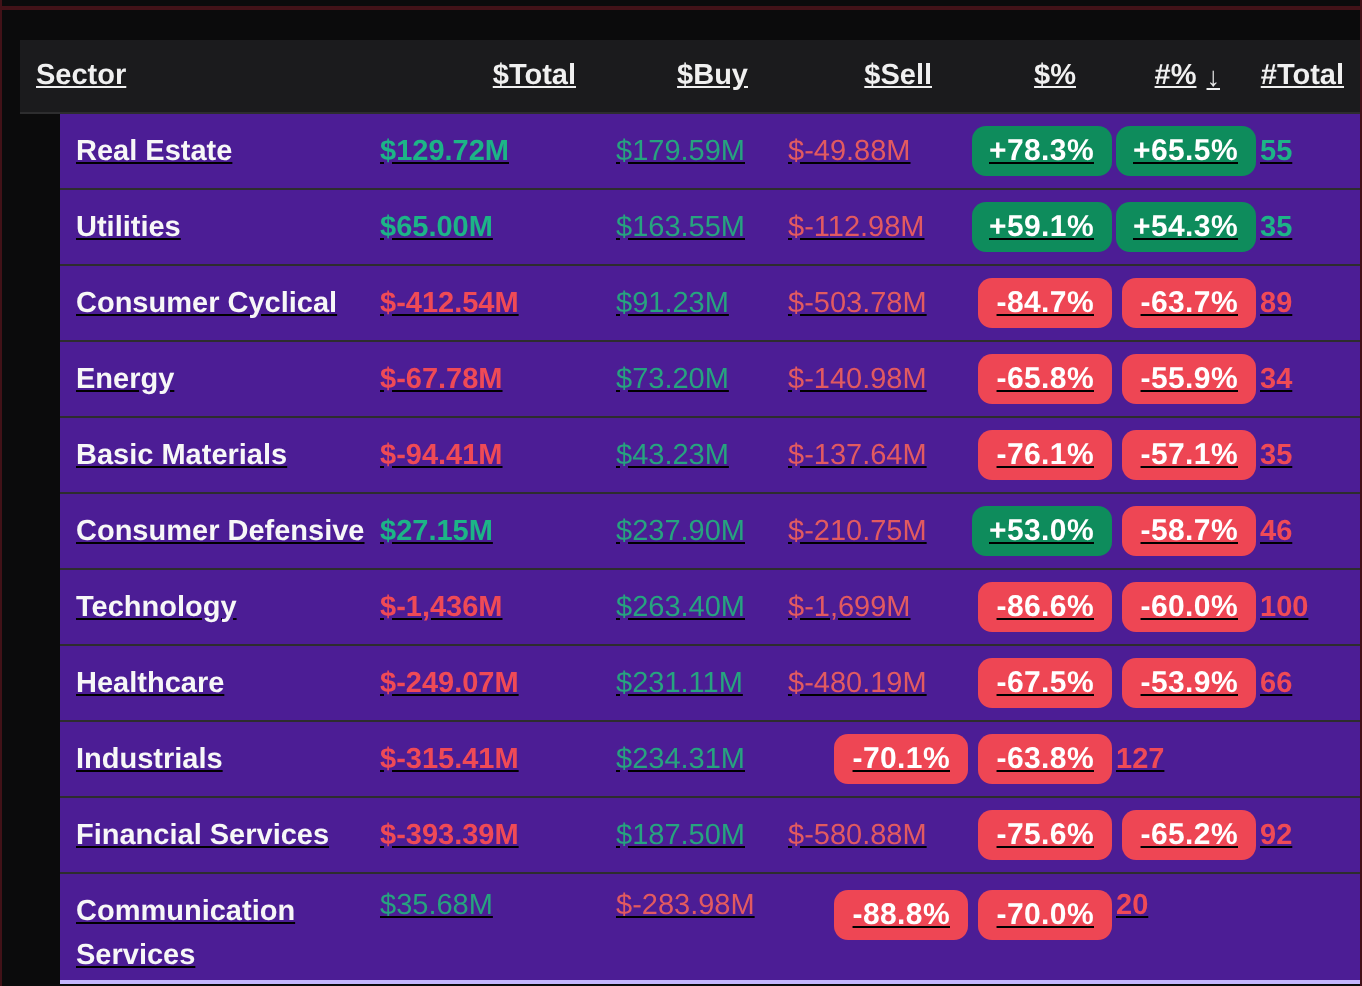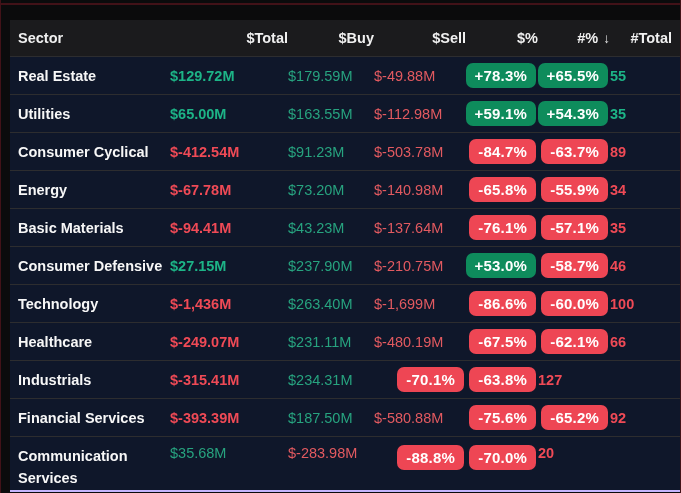--- a/index.html
+++ b/index.html
@@ -28,32 +28,34 @@
     width: 671px;
     box-sizing: border-box;
   }
   .row, .header-row {
     display: grid;
     grid-template-columns: 160px 118px 86px 92px 72px 72px 62px;
     padding-right: 9px;
     box-sizing: border-box;
     align-items: center;
     border-bottom: 1px solid #2d2d2f;
+    text-decoration: underline;
   }
   .header-row {
     height: 37px;
     background: #1b1b1d;
     color: #f0f0f0;
     font-weight: 700;
     font-size: 14.5px;
   }
   .row {
     height: 38px;
-    background: #0f172a;
+    background: #4c1d95;
     font-size: 14.5px;
+    margin-left: 20px;
   }
   .row:last-child {
     height: 55px;
     align-items: flex-start;
     border-bottom: 2px solid #c4b5fd;
   }
   .row:last-child .cell { padding-top: 8px; }
   .cell { box-sizing: border-box; }
   .sector {
     padding-left: 8px;
@@ -219,21 +221,21 @@
 
   <div class="row">
     <div class="cell sector">Healthcare</div>
     <div class="cell num total neg">$-249.07M</div>
     <div class="cell num buy">$231.11M</div>
     <div class="cell num sell">$-480.19M</div>
     <div class="cell badge-cell">
       <span class="badge badge-neg">-67.5%</span>
     </div>
     <div class="cell badge-cell">
-      <span class="badge badge-neg">-62.1%</span>
+      <span class="badge badge-neg">-53.9%</span>
     </div>
     <div class="cell num ntotal neg">66</div>
   </div>
 
   <div class="row">
     <div class="cell sector">Industrials</div>
     <div class="cell num total neg">$-315.41M</div>
     <div class="cell num buy">$234.31M</div>
     <div class="cell badge-cell">
       <span class="badge badge-neg">-70.1%</span>

